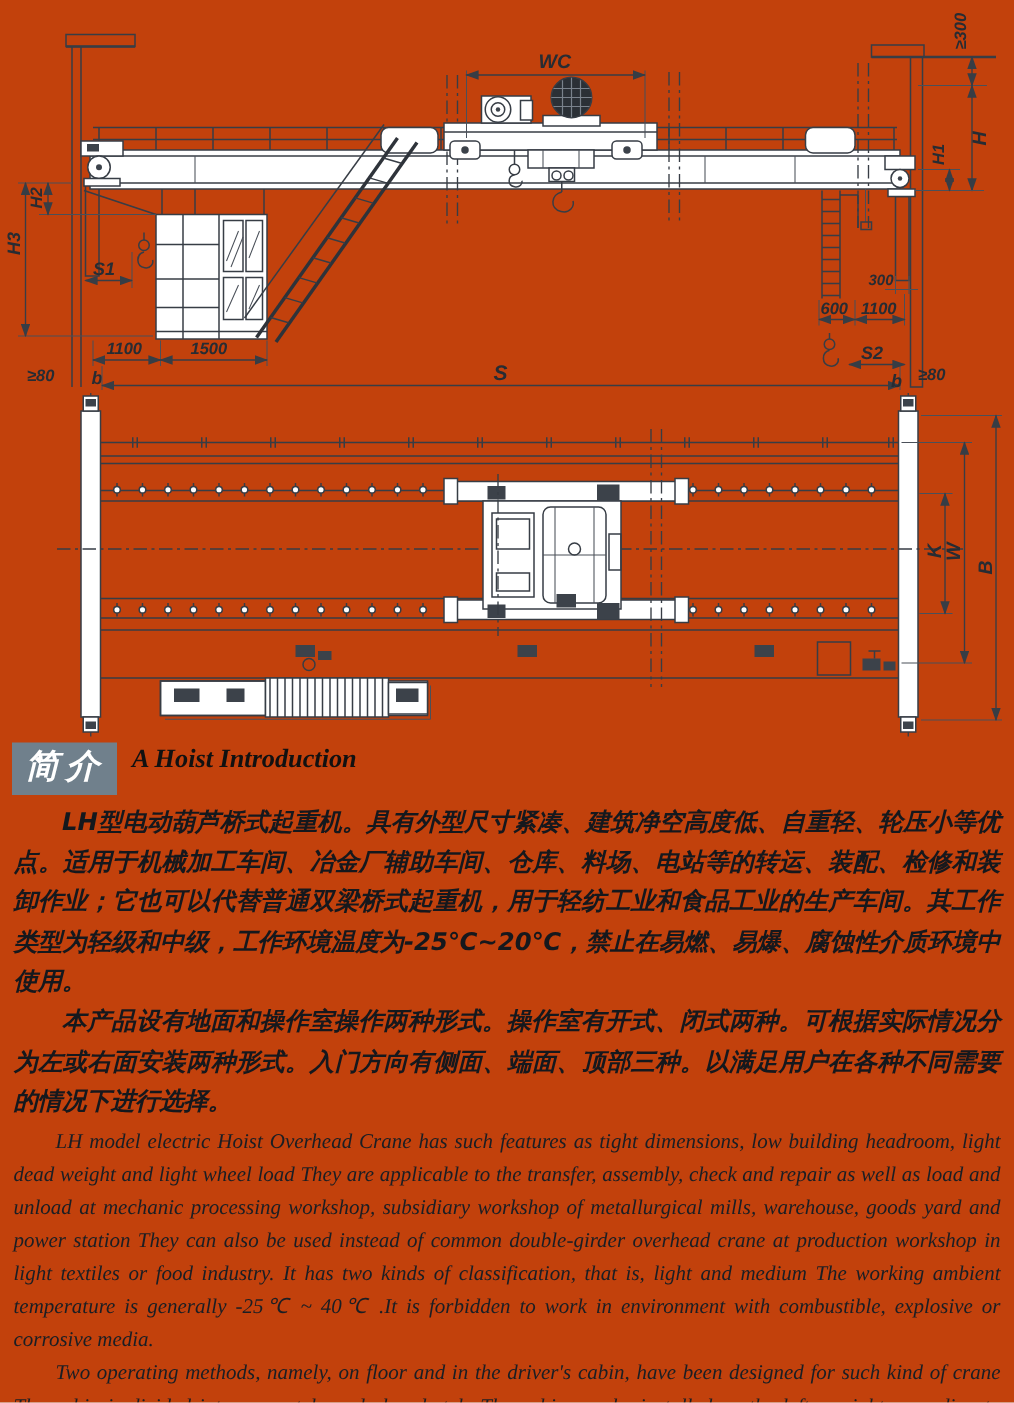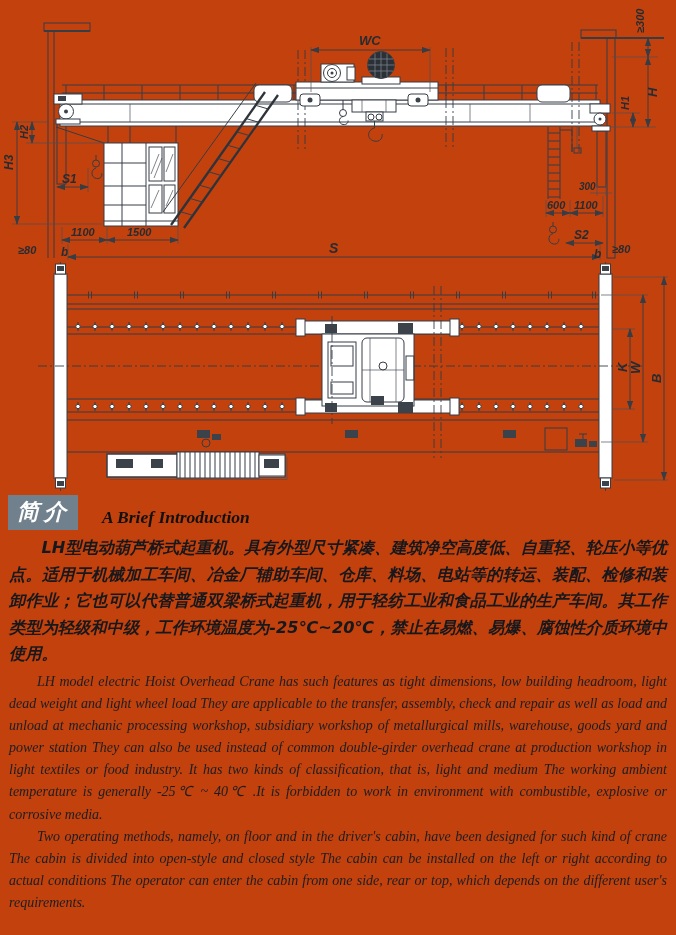--- a/index.html
+++ b/index.html
@@ -12,21 +12,21 @@
   .s2 {stroke:#373d45;fill:none;stroke-width:1.8;}
   .s3 {stroke:#2e333a;fill:none;stroke-width:2.3;}
   .thin{stroke:#4a5059;stroke-width:0.7;fill:none;}
   .dk {fill:#3c424a;stroke:none;}
   .dd {stroke:#373d45;stroke-width:0.9;fill:none;stroke-dasharray:9 3 2 3;}
   .dimA{stroke:#373d45;stroke-width:0.9;fill:none;marker-start:url(#arA);marker-end:url(#arA);}
   .dimB{stroke:#373d45;stroke-width:0.9;fill:none;marker-start:url(#arB);marker-end:url(#arB);}
   .grille{stroke:#7a828c;stroke-width:0.8;fill:none;}
   text.t{font-family:"Liberation Sans",sans-serif;fill:#272c33;font-weight:700;}
   
-  .intro-head{display:flex;align-items:flex-end;gap:24px;margin:3px 0 5px 8px;}
+  .intro-head{display:flex;gap:10px;margin:3px 0 5px 8px;}
   .zh-badge{background:#70808c;color:#fff;font-weight:700;font-size:22px;line-height:1;
             padding:6px 7px 7px 9px;letter-spacing:5px;font-family:"DejaVu Sans",sans-serif;}
   .intro-head h2{font-size:17.5px;font-weight:700;margin:0 0 2px;font-family:"Liberation Serif",serif;color:#111;}
   .textwrap{padding:0 9px;}
   .zh p{margin:0;text-indent:2em;font-weight:700;font-size:16.2px;line-height:26.6px;
         text-align:justify;font-family:"DejaVu Sans",sans-serif;color:#15181d;}
   .en p{margin:0;text-indent:2em;font-size:14px;line-height:22.1px;text-align:justify;
         font-family:"Liberation Serif",serif;color:#1a1e24;}
   .en{margin-top:3px;}
 </style>
@@ -419,25 +419,26 @@
     <line x1="614" y1="218" x2="668" y2="218" class="thin"></line>
     <line x1="664" y1="15" x2="664" y2="218" class="dimB"></line>
     <text class="t" font-size="13" transform="rotate(-90 661 121)" x="661" y="121">B</text>
   </g>
 </svg>
 
 <div class="intro-head">
   <div class="zh-badge">
     <span>简介</span>
   </div>
-  <h2>A Brief Introduction</h2>
+  <h2>A Hoist Introduction</h2>
 </div>
 
 <div class="textwrap zh">
   <p>LH型电动葫芦桥式起重机。具有外型尺寸紧凑、建筑净空高度低、自重轻、轮压小等优点。适用于机械加工车间、冶金厂辅助车间、仓库、料场、电站等的转运、装配、检修和装卸作业；它也可以代替普通双梁桥式起重机，用于轻纺工业和食品工业的生产车间。其工作类型为轻级和中级，工作环境温度为-25℃~20℃，禁止在易燃、易爆、腐蚀性介质环境中使用。</p>
+  <p>本产品设有地面和操作室操作两种形式。操作室有开式、闭式两种。可根据实际情况分为左或右面安装两种形式。入门方向有侧面、端面、顶部三种。以满足用户在各种不同需要的情况下进行选择。</p>
 </div>
 
 <div class="textwrap en">
   <p>LH model electric Hoist Overhead Crane has such features as tight dimensions, low building headroom, light dead weight and light wheel load They are applicable to the transfer, assembly, check and repair as well as load and unload at mechanic processing workshop, subsidiary workshop of metallurgical mills, warehouse, goods yard and power station They can also be used instead of common double-girder overhead crane at production workshop in light textiles or food industry. It has two kinds of classification, that is, light and medium The working ambient temperature is generally -25℃ ~ 40℃ .It is forbidden to work in environment with combustible, explosive or corrosive media.</p>
   <p>Two operating methods, namely, on floor and in the driver's cabin, have been designed for such kind of crane The cabin is divided into open-style and closed style The cabin can be installed on the left or right according to actual conditions The operator can enter the cabin from one side, rear or top, which depends on the different user's requirements.</p>
 </div>
 
 </div>
 
 </body></html>

